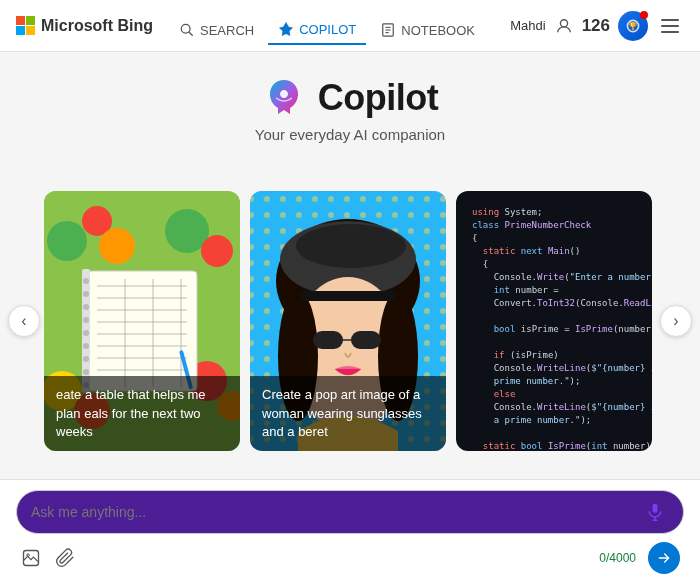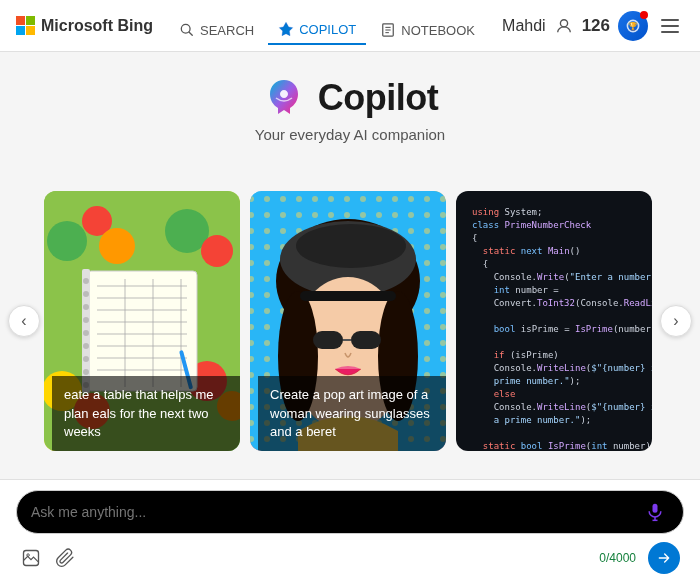--- a/index.html
+++ b/index.html
@@ -76,21 +76,21 @@
       justify-content: center;
     }
 
     .header-right {
       display: flex;
       align-items: center;
       gap: 8px;
       margin-left: auto;
     }
     .header-username {
-      font-size: 16px;
+      font-size: 13px;
       color: #333;
     }
     .header-person-icon {
       width: 20px;
       height: 20px;
       display: flex;
       align-items: center;
       justify-content: center;
       color: #555;
     }
@@ -224,21 +224,21 @@
     .card-2 .card-image {
       background: linear-gradient(135deg, #29b6f6 0%, #ffd54f 40%, #e91e63 70%, #f44336 100%);
     }
     
     .card-3 .card-image {
       background: #0d1117;
     }
     .card-label {
       position: absolute;
       bottom: 0;
-      left: 8px;
+      left: 0;
       right: 0;
       background: rgba(0,0,0,0.6);
       color: #fff;
       font-size: 13px;
       padding: 10px 12px;
       line-height: 1.4;
     }
 
     
     .code-illustration {
@@ -265,21 +265,21 @@
       border-top: 1px solid #e0e0e0;
       padding: 10px 16px 10px;
       flex-shrink: 0;
     }
     .input-box {
       border: 1.5px solid #ccc;
       border-radius: 24px;
       padding: 0 14px;
       display: flex;
       align-items: center;
-      background: #000000;
+      background: #4c1d95;
       min-height: 44px;
     }
     .input-field {
       flex: 1;
       border: none;
       outline: none;
       font-size: 14px;
       color: #888;
       background: transparent;
     }

